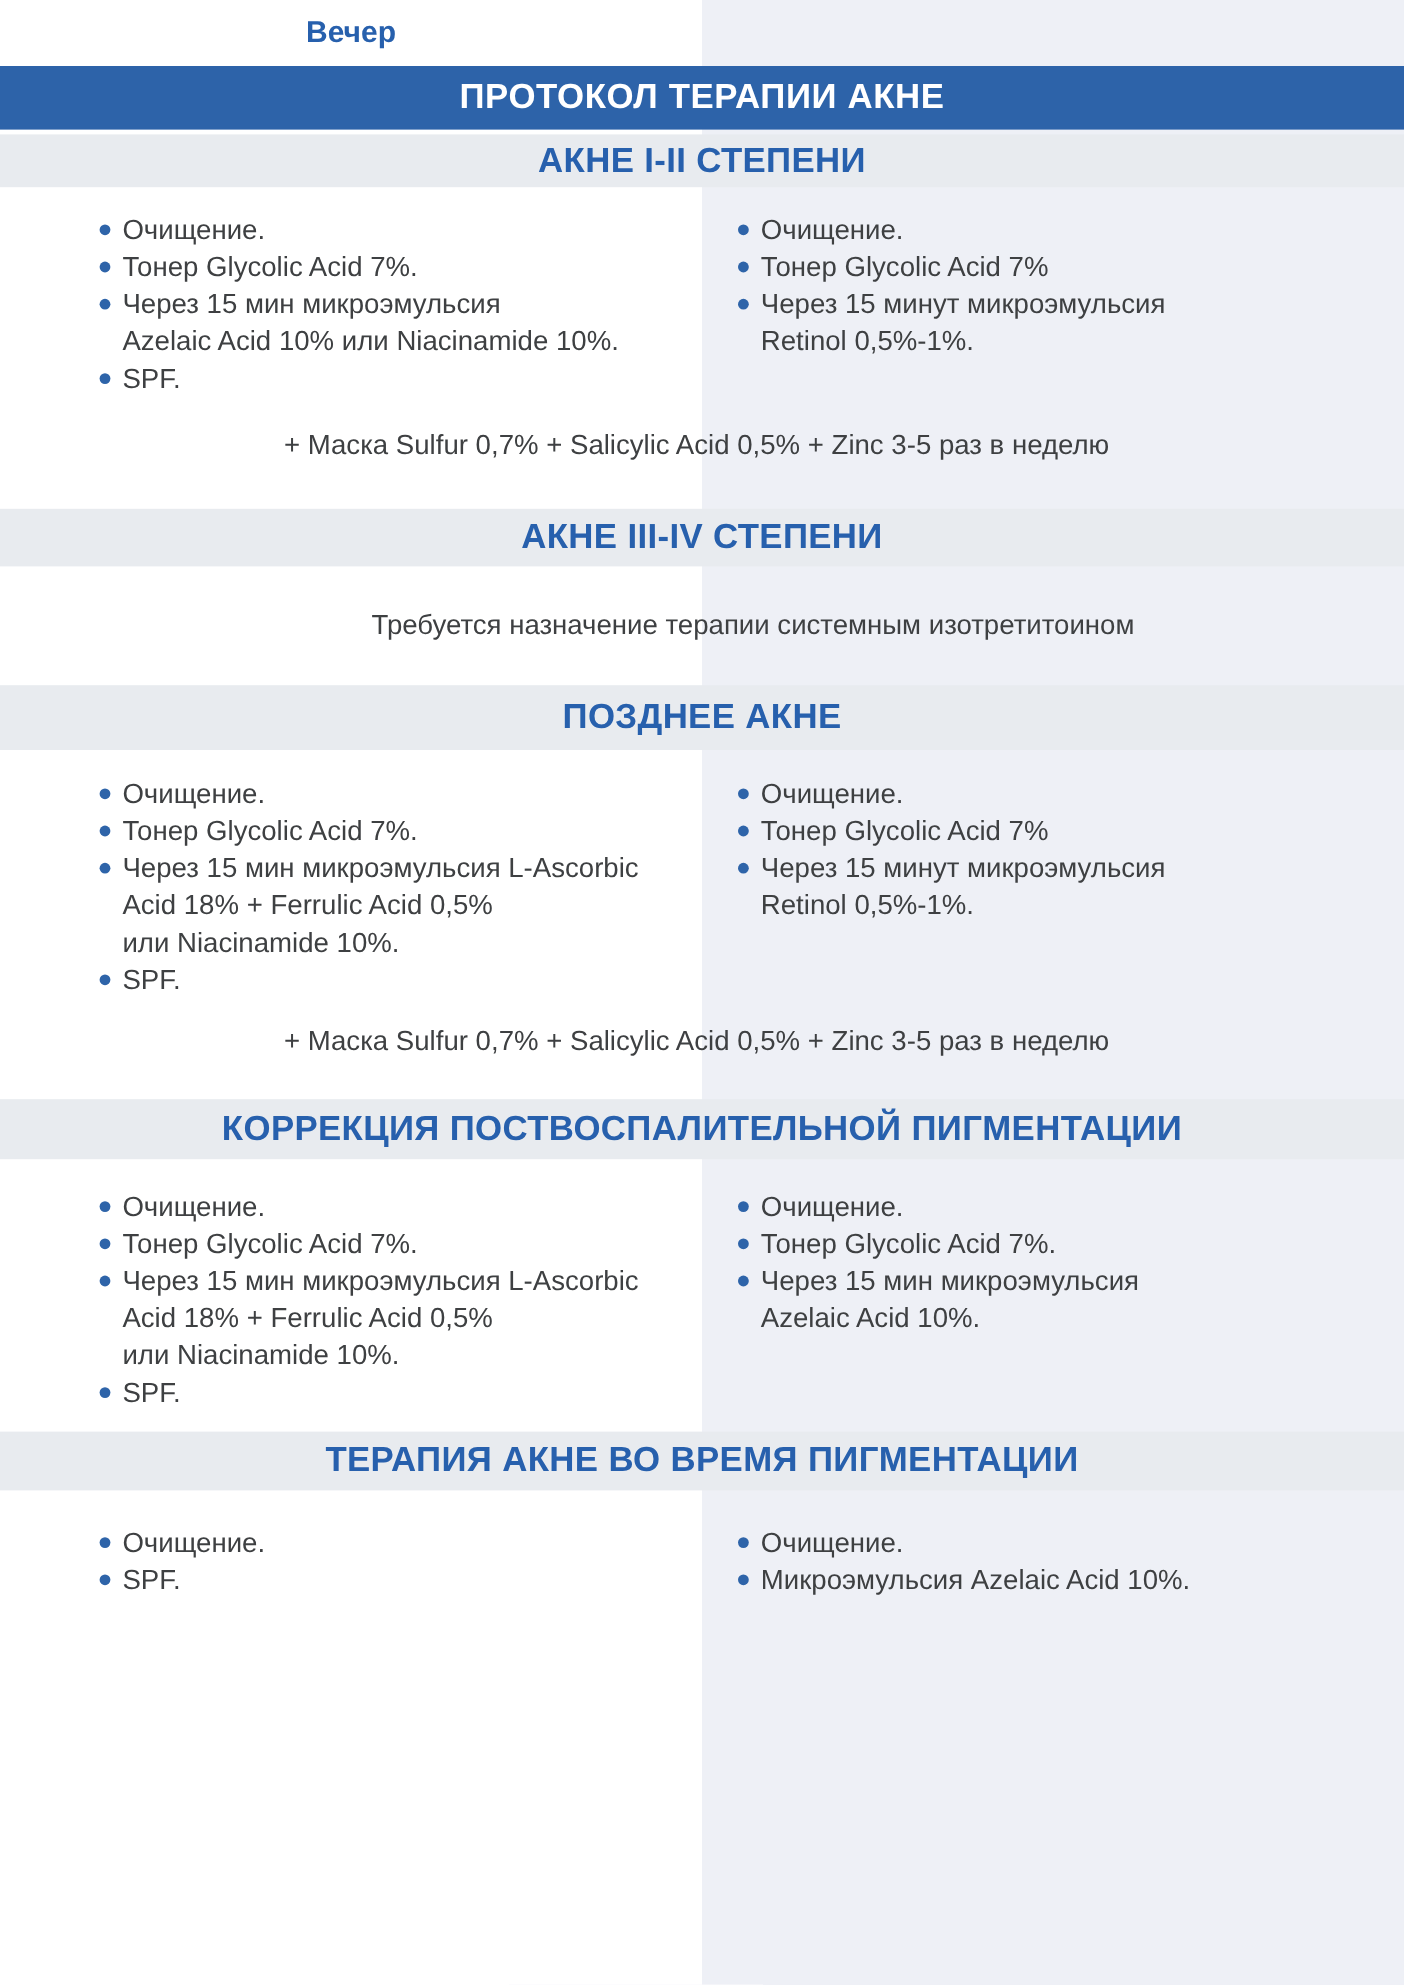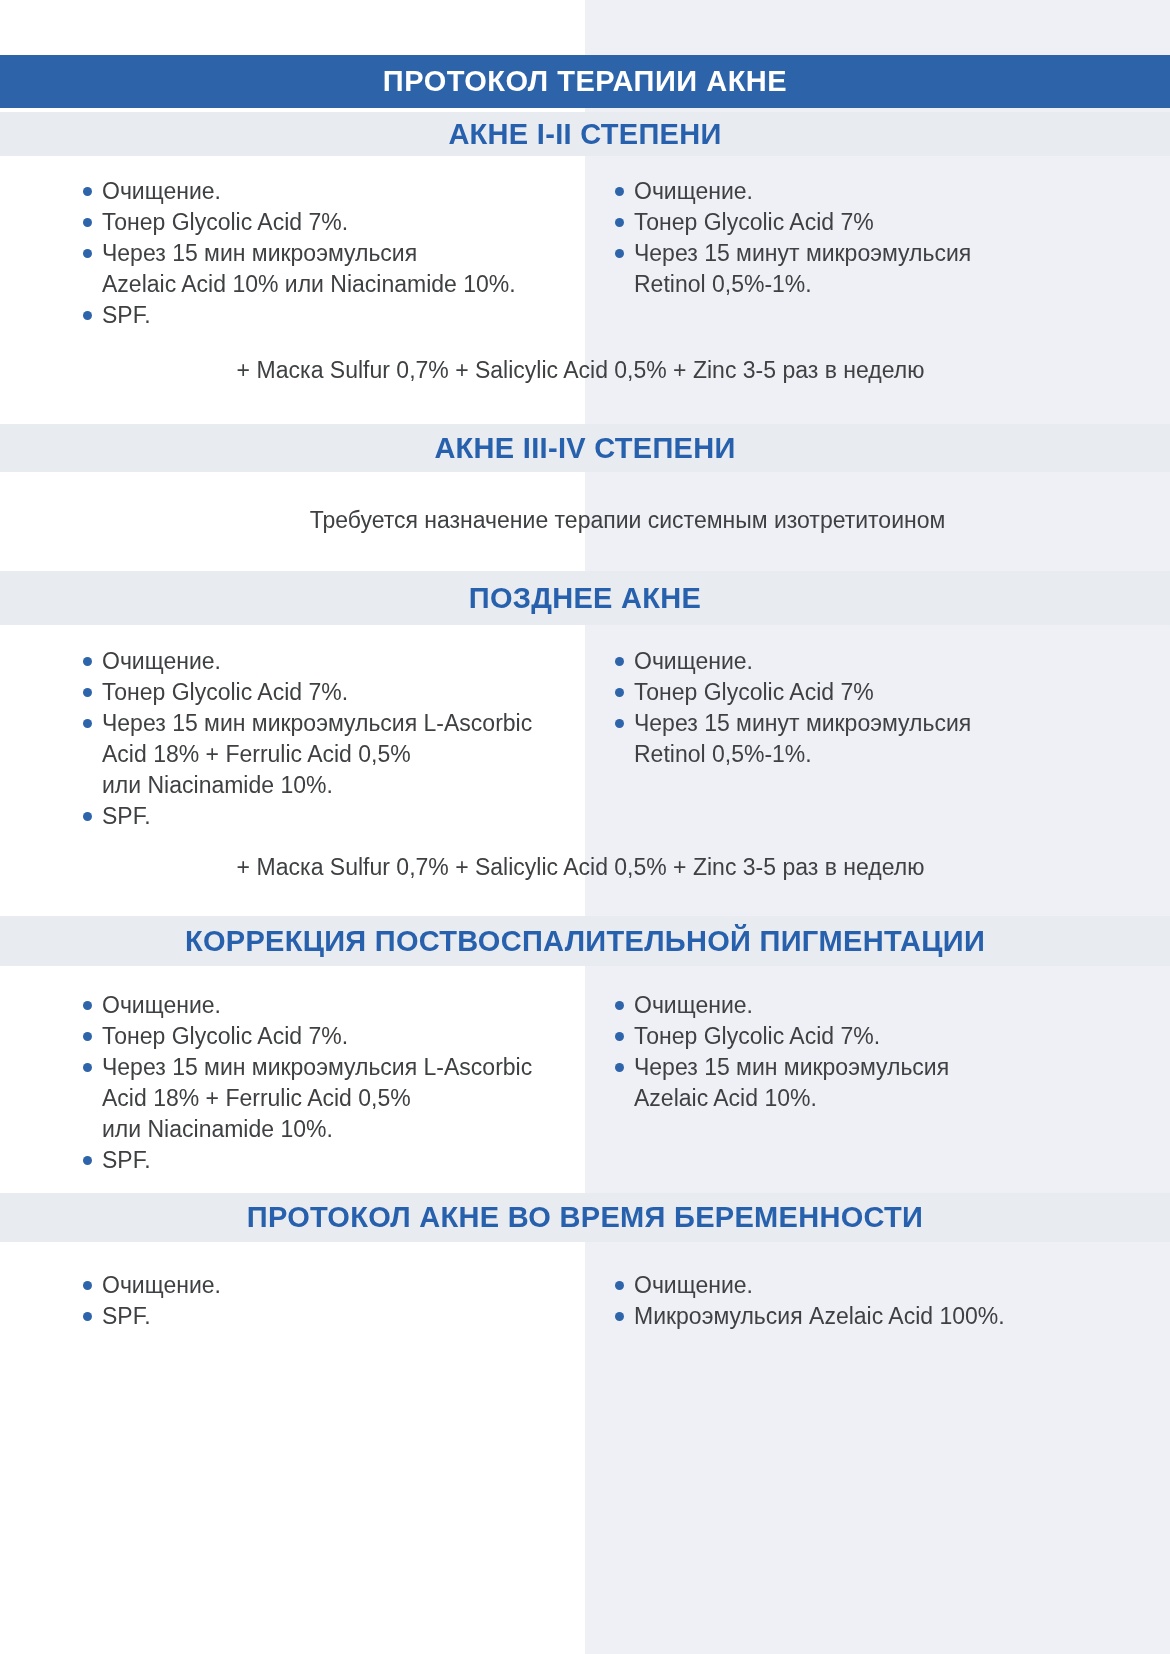--- a/index.html
+++ b/index.html
@@ -46,20 +46,21 @@
   }
 </style>
 </head>
 <body>
 
 <div class="page">
 
   <div class="right-col-bg"></div>
 
   <div class="header-row">
+    <div class="col-header">Вечер</div>
   </div>
 
   <div class="banner">ПРОТОКОЛ ТЕРАПИИ АКНЕ</div>
 
   <div class="band" style="top:112px;height:44px;text-align:right;">АКНЕ I-II СТЕПЕНИ</div>
   <div class="lists" style="top:176px;">
     <ul class="morning-list">
       <li>Очищение.</li>
       <li>Тонер Glycolic Acid 7%.</li>
       <li>Через 15 мин микроэмульсия
@@ -108,25 +109,25 @@
       <li>SPF.</li>
     </ul>
     <ul class="evening-list">
       <li>Очищение.</li>
       <li>Тонер Glycolic Acid 7%.</li>
       <li>Через 15 мин микроэмульсия
 Azelaic Acid 10%.</li>
     </ul>
   </div>
 
-  <div class="band" style="top:1193px;height:49px;">ПРОТОКОЛ АКНЕ ВО ВРЕМЯ БЕРЕМЕННОСТИ</div>
+  <div class="band" style="top:1193px;height:49px;">ТЕРАПИЯ АКНЕ ВО ВРЕМЯ ПИГМЕНТАЦИИ</div>
   <div class="lists" style="top:1270px;">
     <ul class="morning-list">
       <li>Очищение.</li>
       <li>SPF.</li>
     </ul>
     <ul class="evening-list">
       <li>Очищение.</li>
-      <li>Микроэмульсия Azelaic Acid 100%.</li>
+      <li>Микроэмульсия Azelaic Acid 10%.</li>
     </ul>
   </div>
 
 </div>
 
 </body></html>

